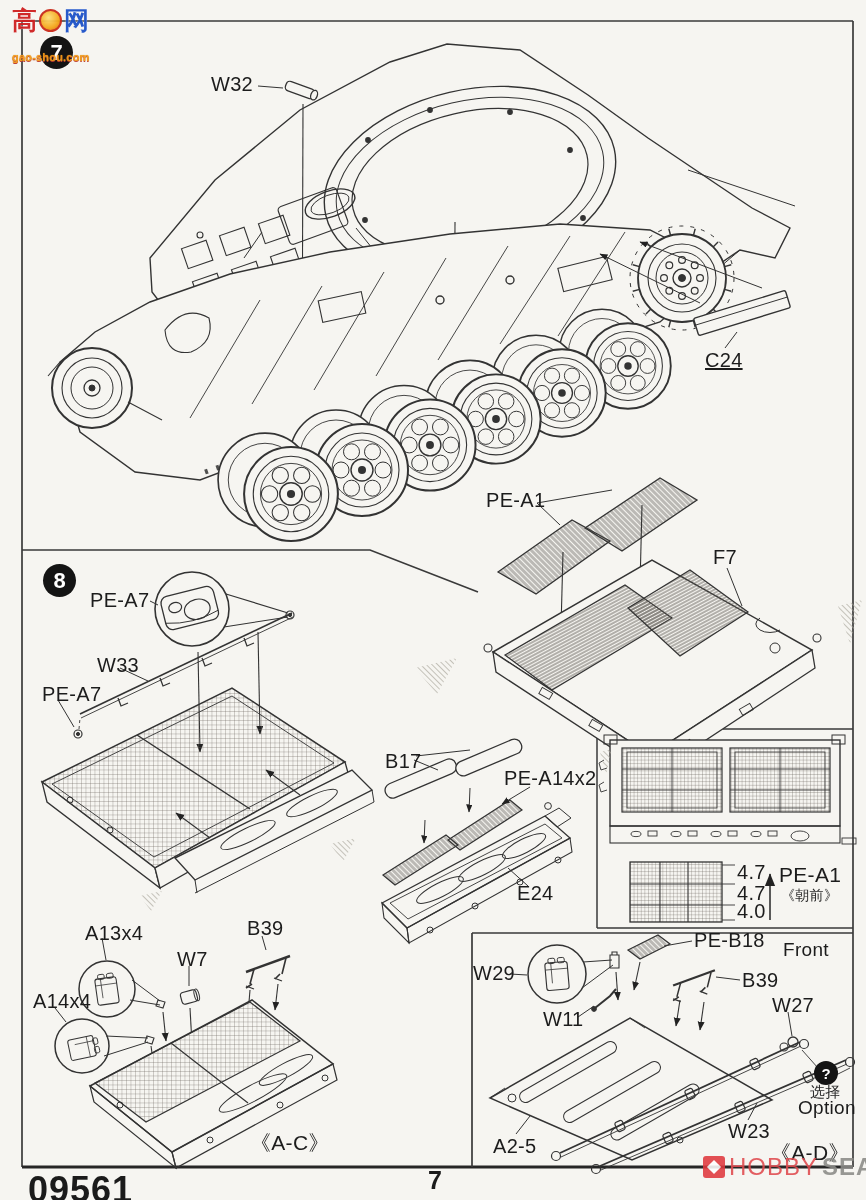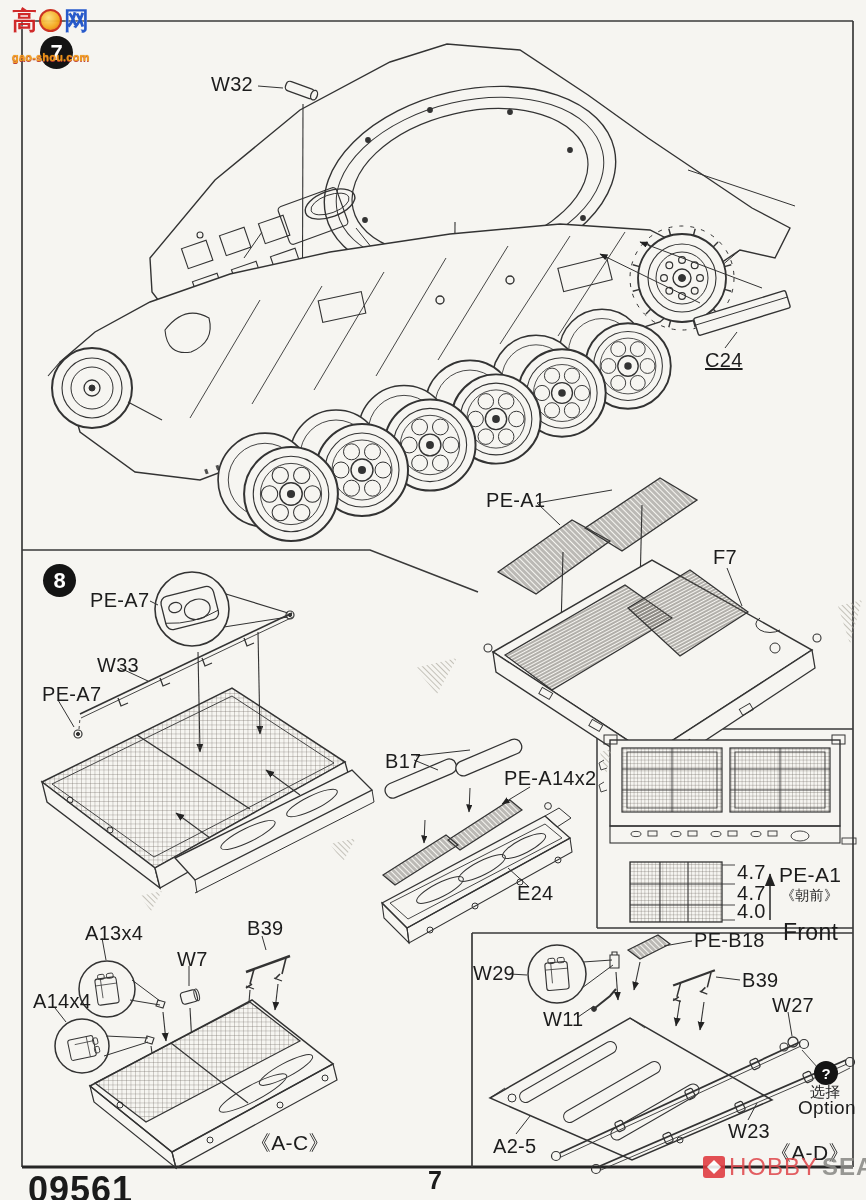--- a/index.html
+++ b/index.html
@@ -520,21 +520,21 @@
 <div class="lbl" style="left:247px;top:918px;">B39</div>
 <div class="lbl" style="left:177px;top:949px;">W7</div>
 <div class="lbl" style="left:33px;top:991px;">A14x4</div>
 <div class="lbl big" style="left:250px;top:1132px;">《A-C》</div>
 
 <div class="lbl dim" style="left:737px;top:862px;">4.7</div>
 <div class="lbl dim" style="left:737px;top:883px;">4.7</div>
 <div class="lbl dim" style="left:737px;top:901px;">4.0</div>
 <div class="lbl big" style="left:779px;top:864px;">PE-A1</div>
 <div class="lbl cjk" style="left:781px;top:888px;">《朝前》</div>
-<div class="lbl" style="left:783px;top:920px;font-size:23px;">Front</div>
+<div class="lbl" style="left:783px;top:940px;font-size:19px;">Front</div>
 
 <div class="lbl" style="left:473px;top:963px;">W29</div>
 <div class="lbl" style="left:694px;top:930px;">PE-B18</div>
 <div class="lbl" style="left:742px;top:970px;">B39</div>
 <div class="lbl" style="left:543px;top:1009px;">W11</div>
 <div class="lbl" style="left:772px;top:995px;">W27</div>
 <div class="lbl" style="left:493px;top:1136px;">A2-5</div>
 <div class="lbl" style="left:728px;top:1121px;">W23</div>
 <div class="lbl big" style="left:770px;top:1142px;">《A-D》</div>
 <div class="badge q" style="left:814px;top:1061px;">?</div>

